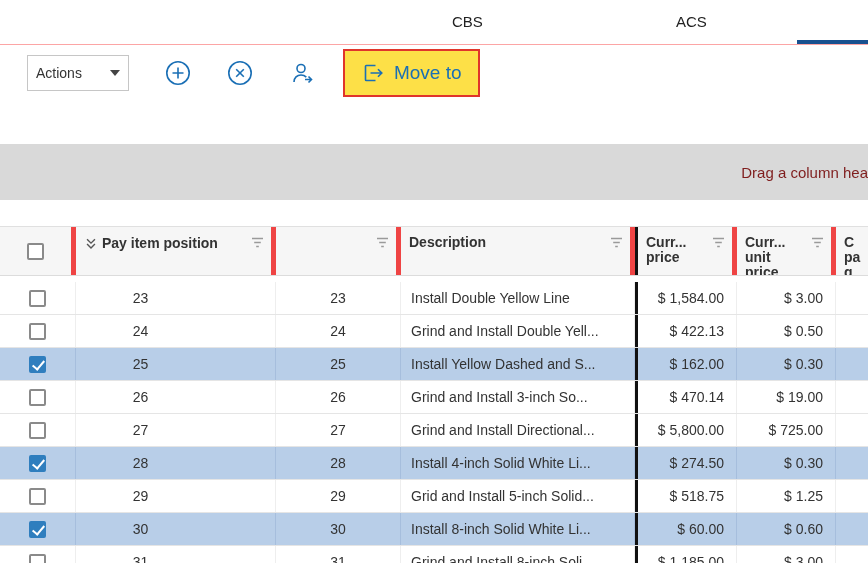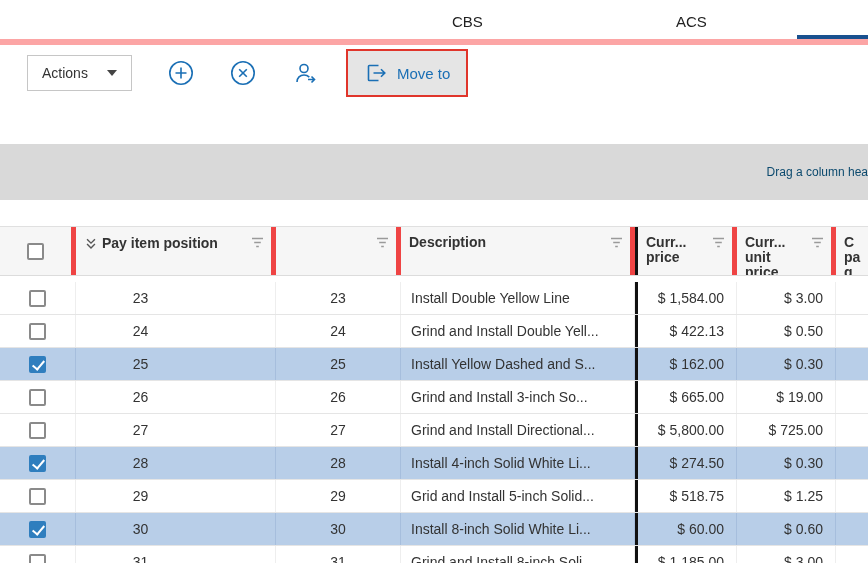--- a/index.html
+++ b/index.html
@@ -1,42 +1,42 @@
 <!DOCTYPE html>
 <html><head>
 <meta charset="utf-8">
 <style>
   * { box-sizing: border-box; margin: 0; padding: 0; }
   html,body { width:868px; height:563px; overflow:hidden; background:#fff;
               font-family:"Liberation Sans", sans-serif; color:#333; }
 
   
-  .tabbar { position:relative; height:45px; border-bottom:6px solid #fca5a5; background:#fff; }
+  .tabbar { position:relative; height:45px; border-bottom:1px solid #fca5a5; background:#fff; }
   .tab { position:absolute; top:13px; font-size:15px; color:#222; cursor:default; }
   .tab-cbs { left:452px; }
   .tab-acs { left:676px; }
   .active-indicator { position:absolute; right:0; bottom:0; width:71px; height:4px; background:#19518f; }
 
   
   .toolbar { display:flex; align-items:center; height:56px; padding-left:27px; background:#fff; }
-  .actions-btn { display:flex; align-items:center; gap:19px; border:1px solid #c6c6c6; background:#fff;
-                 padding:9px 14px; font-size:14px; color:#333; cursor:pointer; }
+  .actions-btn { display:flex; align-items:center; gap:28px; border:1px solid #c6c6c6; background:#fff;
+                 padding:9px 8px; font-size:14px; color:#333; cursor:pointer; }
   .caret { width:0; height:0; border-left:5px solid transparent; border-right:5px solid transparent;
            border-top:6px solid #444; }
   .tool-icon { width:26px; height:26px; color:#1a6fb5; margin-left:36px; cursor:pointer; flex:0 0 auto; }
   .tool-icon svg { width:100%; height:100%; display:block; }
   .highlight-box { border:2px solid #e0352b; margin-left:28px; }
-  .moveto-btn { display:flex; align-items:center; gap:9px; padding:10px 16px; background:#e5e5e5;
-                border:none; color:#1a6fb5; font-size:15px; font-family:inherit; cursor:pointer; }
+  .moveto-btn { display:flex; align-items:center; gap:9px; padding:10px 16px; background:#fde047;
+                border:none; color:#1a6fb5; font-size:19px; font-family:inherit; cursor:pointer; }
   .moveto-btn svg { width:24px; height:24px; display:block; }
 
   
   .dragbar { margin-top:43px; height:56px; background:#d9d9d9; display:flex; align-items:center;
              justify-content:flex-end; overflow:hidden; }
-  .dragbar span { font-size:12px; color:#0c4a6e; white-space:nowrap; }
+  .dragbar span { font-size:15px; color:#7f1d1d; white-space:nowrap; }
 
   
   .grid { margin-top:26px; width:900px; }
   .thead { display:flex; background:#f6f6f6; border-top:1px solid #e0e0e0; border-bottom:1px solid #dcdcdc;
            height:50px; }
   .hcell { position:relative; border-right:5px solid #ef4444; padding:8px 8px 0 8px; font-size:14px;
            font-weight:bold; color:#333; line-height:15px; overflow:hidden; }
   .filter-ic { position:absolute; top:10px; right:7px; width:13px; height:12px; color:#9a9a9a; cursor:pointer; }
   .filter-ic svg { width:100%; height:100%; display:block; }
 
@@ -247,21 +247,21 @@
   </div>
 
   <div class="trow">
     <div class="cell col-check">
         <input type="checkbox" style="">
       </div>
     <div class="cell col-pos">26</div>
     <div class="cell col-num">26</div>
     <div class="cell col-desc">Grind and Install 3-inch So...</div>
     <div class="col-div"></div>
-    <div class="cell col-price money">$ 665.00</div>
+    <div class="cell col-price money">$ 470.14</div>
     <div class="cell col-unit money">$ 19.00</div>
     <div class="cell col-last"></div>
   </div>
 
   <div class="trow">
     <div class="cell col-check">
         <input type="checkbox" style="">
       </div>
     <div class="cell col-pos">27</div>
     <div class="cell col-num">27</div>

